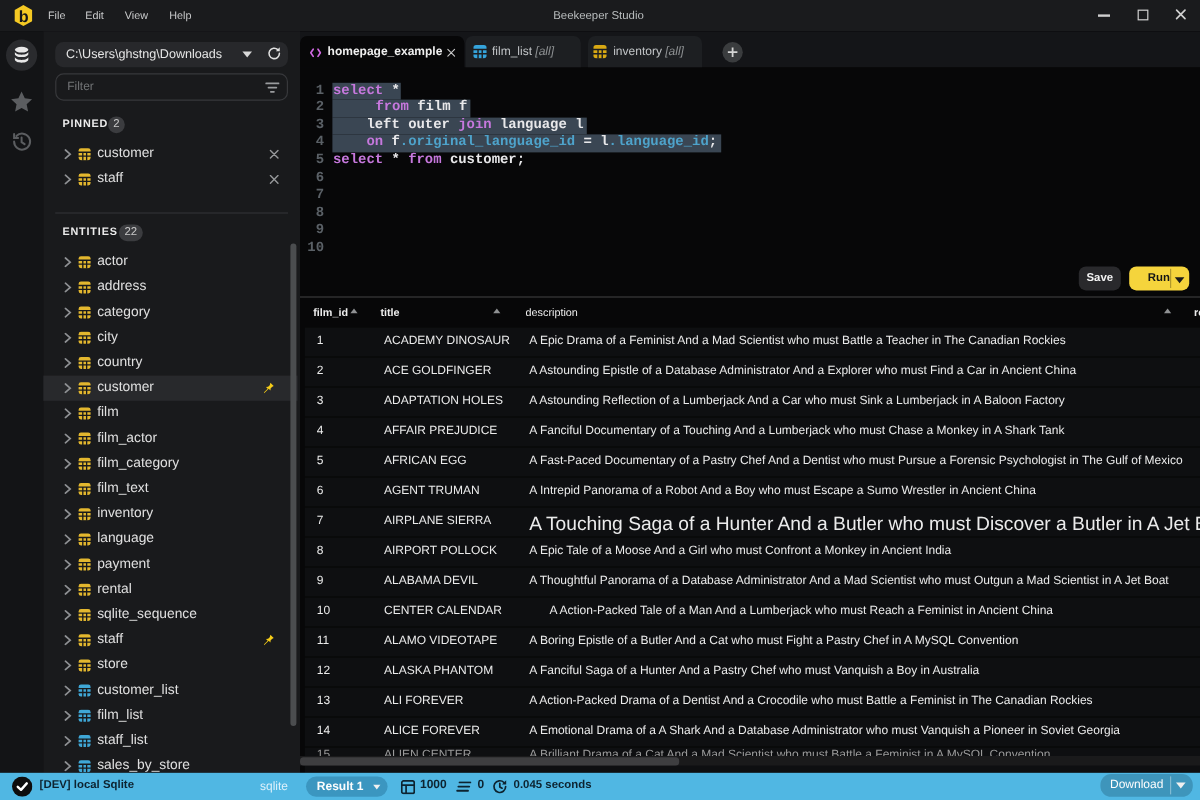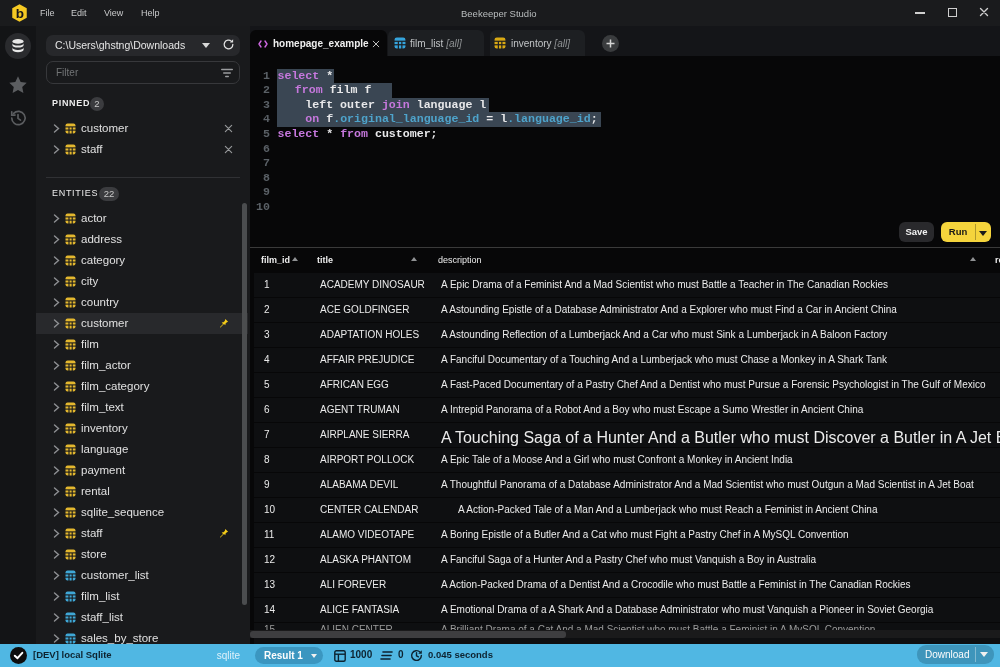--- a/index.html
+++ b/index.html
@@ -88,21 +88,21 @@
         <line x1="0" y1="7.1" x2="11" y2="7.1"></line>
         <line x1="4" y1="3.9" x2="4" y2="11"></line>
         <line x1="7.2" y1="3.9" x2="7.2" y2="11"></line>
       </g>
     </svg>
     <div class="abs" style="left:45px;top:117px;font-size:11.5px;color:#e0e0e0">staff</div>
     <svg style="position:absolute;left:188px;top:119px" width="9" height="9" viewBox="0 0 10 10">
       <path d="M1.5 1.5 L8.5 8.5 M8.5 1.5 L1.5 8.5" stroke="#96989a" stroke-width="1.3" stroke-linecap="round"></path>
     </svg>
 <div class="abs" style="left:10px;top:151px;width:194px;height:1px;background:#303134"></div>
-<div class="abs" style="left:16px;top:162px;font-size:9px;font-weight:normal;letter-spacing:0.7px;color:#ececec">ENTITIES</div>
+<div class="abs" style="left:16px;top:162px;font-size:9px;font-weight:bold;letter-spacing:0.7px;color:#ececec">ENTITIES</div>
 <div class="abs" style="left:63px;top:161px;width:20px;height:14px;border-radius:7px;background:#3b3c3f;color:#c9c9c9;font-size:9.5px;text-align:center;line-height:14px">22</div>
 <svg style="position:absolute;left:17px;top:188px" width="7" height="9" viewBox="0 0 7 9">
       <path d="M1.5 1 L5.5 4.5 L1.5 8" stroke="#8e9093" stroke-width="1.4" fill="none" stroke-linecap="round"></path>
     </svg>
     <svg style="position:absolute;left:29px;top:187px" width="11" height="11" viewBox="0 0 11 11">
       <rect x="0.5" y="0.5" width="10" height="10" rx="2" fill="#e3b72e"></rect>
       <g stroke="#191a1c" stroke-width="1.1">
         <line x1="0" y1="3.9" x2="11" y2="3.9"></line>
         <line x1="0" y1="7.1" x2="11" y2="7.1"></line>
         <line x1="4" y1="3.9" x2="4" y2="11"></line>
@@ -418,35 +418,35 @@
 <svg class="abs" style="left:356px;top:13px" width="9" height="9" viewBox="0 0 9 9">
       <path d="M4.5 0.5v8M0.5 4.5h8" stroke="#d5d5d5" stroke-width="1.5"></path>
     </svg>
 <div class="abs" style="left:27px;top:42.6px;width:57px;height:14.6px;background:#3a4653"></div>
 <div class="abs" style="left:27px;top:57.2px;width:115px;height:14.6px;background:#3a4653"></div>
 <div class="abs" style="left:27px;top:71.8px;width:212px;height:14.6px;background:#3a4653"></div>
 <div class="abs" style="left:27px;top:86.4px;width:324px;height:14.6px;background:#3a4653"></div>
 <div class="abs mono" style="left:0;top:42.6px;width:20px;text-align:right;font-size:11.6px;line-height:14.6px;font-weight:bold;color:#5a6066">1</div>
     <div class="abs mono" style="left:27.5px;top:42.6px;font-size:11.6px;line-height:14.6px;font-weight:bold;color:#e8e8ea"><span style="color:#c678dd">select</span> *</div>
 <div class="abs mono" style="left:0;top:57.2px;width:20px;text-align:right;font-size:11.6px;line-height:14.6px;font-weight:bold;color:#5a6066">2</div>
-    <div class="abs mono" style="left:17px;top:57.2px;font-size:11.6px;line-height:14.6px;font-weight:bold;color:#e8e8ea">&nbsp;&nbsp;&nbsp;&nbsp;<span style="color:#c678dd">from</span> film f</div>
+    <div class="abs mono" style="left:35px;top:57.2px;font-size:11.6px;line-height:14.6px;font-weight:bold;color:#e8e8ea">&nbsp;&nbsp;&nbsp;&nbsp;<span style="color:#c678dd">from</span> film f</div>
 <div class="abs mono" style="left:0;top:71.8px;width:20px;text-align:right;font-size:11.6px;line-height:14.6px;font-weight:bold;color:#5a6066">3</div>
     <div class="abs mono" style="left:27.5px;top:71.8px;font-size:11.6px;line-height:14.6px;font-weight:bold;color:#e8e8ea">&nbsp;&nbsp;&nbsp;&nbsp;left outer <span style="color:#c678dd">join</span> language l</div>
 <div class="abs mono" style="left:0;top:86.4px;width:20px;text-align:right;font-size:11.6px;line-height:14.6px;font-weight:bold;color:#5a6066">4</div>
     <div class="abs mono" style="left:27.5px;top:86.4px;font-size:11.6px;line-height:14.6px;font-weight:bold;color:#e8e8ea">&nbsp;&nbsp;&nbsp;&nbsp;<span style="color:#c678dd">on</span> f<span style="color:#4ea3cb">.original_language_id</span> = l<span style="color:#4ea3cb">.language_id</span>;</div>
 <div class="abs mono" style="left:0;top:101.0px;width:20px;text-align:right;font-size:11.6px;line-height:14.6px;font-weight:bold;color:#5a6066">5</div>
     <div class="abs mono" style="left:27.5px;top:101.0px;font-size:11.6px;line-height:14.6px;font-weight:bold;color:#e8e8ea"><span style="color:#c678dd">select</span> * <span style="color:#c678dd">from</span> customer;</div>
 <div class="abs mono" style="left:0;top:115.6px;width:20px;text-align:right;font-size:11.6px;line-height:14.6px;font-weight:bold;color:#5a6066">6</div>
 <div class="abs mono" style="left:0;top:130.2px;width:20px;text-align:right;font-size:11.6px;line-height:14.6px;font-weight:bold;color:#5a6066">7</div>
 <div class="abs mono" style="left:0;top:144.8px;width:20px;text-align:right;font-size:11.6px;line-height:14.6px;font-weight:bold;color:#5a6066">8</div>
 <div class="abs mono" style="left:0;top:159.4px;width:20px;text-align:right;font-size:11.6px;line-height:14.6px;font-weight:bold;color:#5a6066">9</div>
 <div class="abs mono" style="left:0;top:174.0px;width:20px;text-align:right;font-size:11.6px;line-height:14.6px;font-weight:bold;color:#5a6066">10</div>
 <div class="abs" style="left:649px;top:196px;width:35px;height:20px;border-radius:6px;background:#29292c;color:#f2f2f2;font-size:9.5px;font-weight:bold;text-align:center;line-height:20px">Save</div>
 <div class="abs" style="left:691px;top:196px;width:50px;height:20px;border-radius:6px;background:#f5d43c"></div>
-<div class="abs" style="left:691px;top:196px;width:34px;font-size:9.5px;font-weight:bold;color:#161616;text-align:center;line-height:20px">Run</div>
+<div class="abs" style="left:691px;top:196px;width:34px;font-size:9.5px;font-weight:bold;color:#161616;text-align:right;line-height:20px">Run</div>
 <div class="abs" style="left:725px;top:198px;width:1px;height:16px;background:rgba(0,0,0,0.28)"></div>
 <div style="position:absolute;left:728.5px;top:204.5px;width:0;height:0;border-left:4.0px solid transparent;border-right:4.0px solid transparent;border-top:5.0px solid #1a1a1a"></div>
 <div class="abs" style="left:0;top:221px;width:750px;height:1px;background:#3a3a3a"></div>
 <div class="abs" style="left:11px;top:229px;font-size:9px;font-weight:bold;color:#ededed">film_id</div>
 <div style="position:absolute;left:42px;top:231px;width:0;height:0;border-left:3.5px solid transparent;border-right:3.5px solid transparent;border-bottom:4.5px solid #8f9193"></div>
 <div class="abs" style="left:67px;top:229px;font-size:9px;font-weight:bold;color:#ededed">title</div>
 <div style="position:absolute;left:161px;top:231px;width:0;height:0;border-left:3.5px solid transparent;border-right:3.5px solid transparent;border-bottom:4.5px solid #8f9193"></div>
 <div class="abs" style="left:188px;top:229px;font-size:9px;font-weight:normal;color:#ededed">description</div>
 <div style="position:absolute;left:720px;top:231px;width:0;height:0;border-left:3.5px solid transparent;border-right:3.5px solid transparent;border-bottom:4.5px solid #8f9193"></div>
 <div class="abs" style="left:745px;top:229px;font-size:9px;font-weight:bold;color:#ededed">release_year</div>
@@ -497,21 +497,21 @@
 <div class="abs" style="left:4px;top:522px;width:746px;height:24px;background:#0e0f11"></div>
 <div class="abs" style="left:14px;top:528px;font-size:10px;color:#ebebeb">12</div>
 <div class="abs" style="left:70px;top:528px;font-size:10px;color:#ebebeb">ALASKA PHANTOM</div>
 <div class="abs" style="left:191px;top:528px;font-size:10px;color:#ebebeb">A Fanciful Saga of a Hunter And a Pastry Chef who must Vanquish a Boy in Australia</div>
 <div class="abs" style="left:4px;top:547px;width:746px;height:24px;background:#0e0f11"></div>
 <div class="abs" style="left:14px;top:553px;font-size:10px;color:#ebebeb">13</div>
 <div class="abs" style="left:70px;top:553px;font-size:10px;color:#ebebeb">ALI FOREVER</div>
 <div class="abs" style="left:191px;top:553px;font-size:10px;color:#ebebeb">A Action-Packed Drama of a Dentist And a Crocodile who must Battle a Feminist in The Canadian Rockies</div>
 <div class="abs" style="left:4px;top:572px;width:746px;height:24px;background:#0e0f11"></div>
 <div class="abs" style="left:14px;top:578px;font-size:10px;color:#ebebeb">14</div>
-<div class="abs" style="left:70px;top:578px;font-size:10px;color:#ebebeb">ALICE FANTASIA</div>
+<div class="abs" style="left:70px;top:578px;font-size:10px;color:#ebebeb">ALICE FOREVER</div>
 <div class="abs" style="left:191px;top:578px;font-size:10px;color:#ebebeb">A Emotional Drama of a A Shark And a Database Administrator who must Vanquish a Pioneer in Soviet Georgia</div>
 <div class="abs" style="left:4px;top:597px;width:746px;height:24px;background:#0e0f11"></div>
 <div class="abs" style="left:14px;top:598px;font-size:10px;color:#9b9b9b">15</div>
 <div class="abs" style="left:70px;top:598px;font-size:10px;color:#9b9b9b">ALIEN CENTER</div>
 <div class="abs" style="left:191px;top:598px;font-size:10px;color:#9b9b9b">A Brilliant Drama of a Cat And a Mad Scientist who must Battle a Feminist in A MySQL Convention</div>
 <div class="abs" style="left:0;top:604px;width:750px;height:8px;background:#1a1a1b"></div>
 <div class="abs" style="left:0;top:604.5px;width:316px;height:7px;border-radius:3px;background:#3e3e40"></div>
 </div>
 <div class="abs" style="left:0;top:644px;width:1000px;height:23px;background:#50b7e3"></div>
 <svg class="abs" style="left:10px;top:647px" width="17" height="17" viewBox="0 0 17 17">

